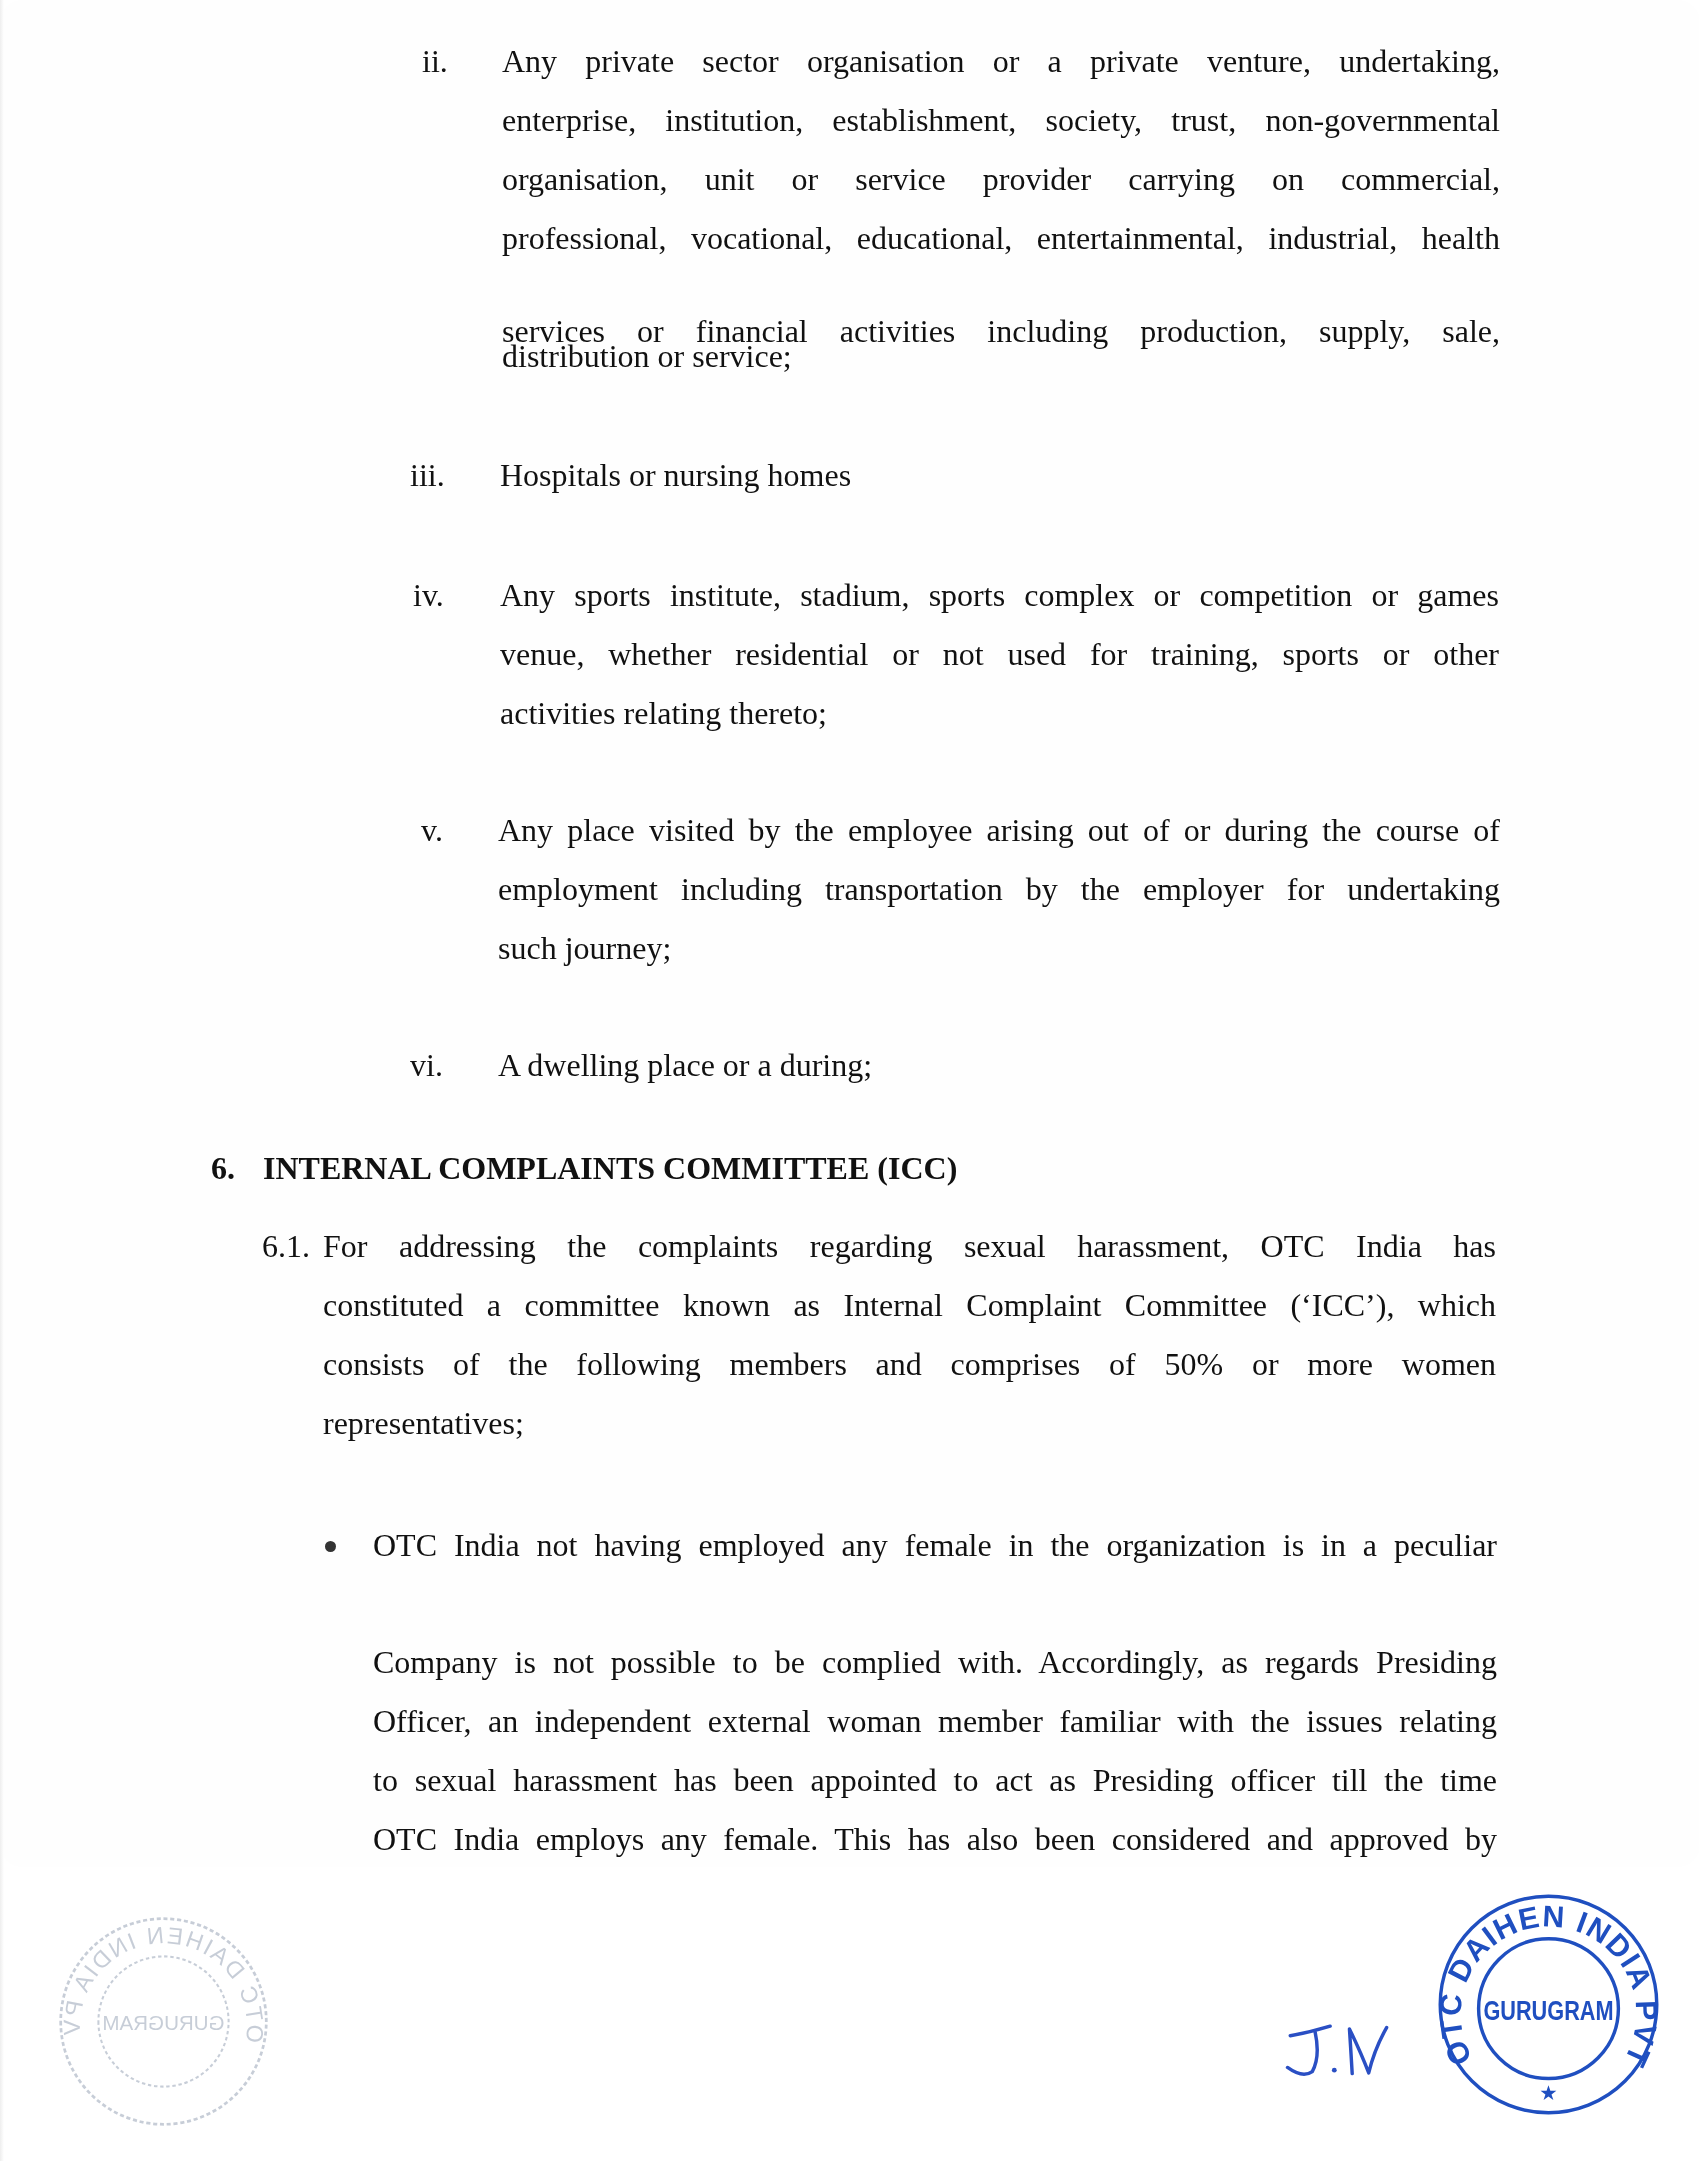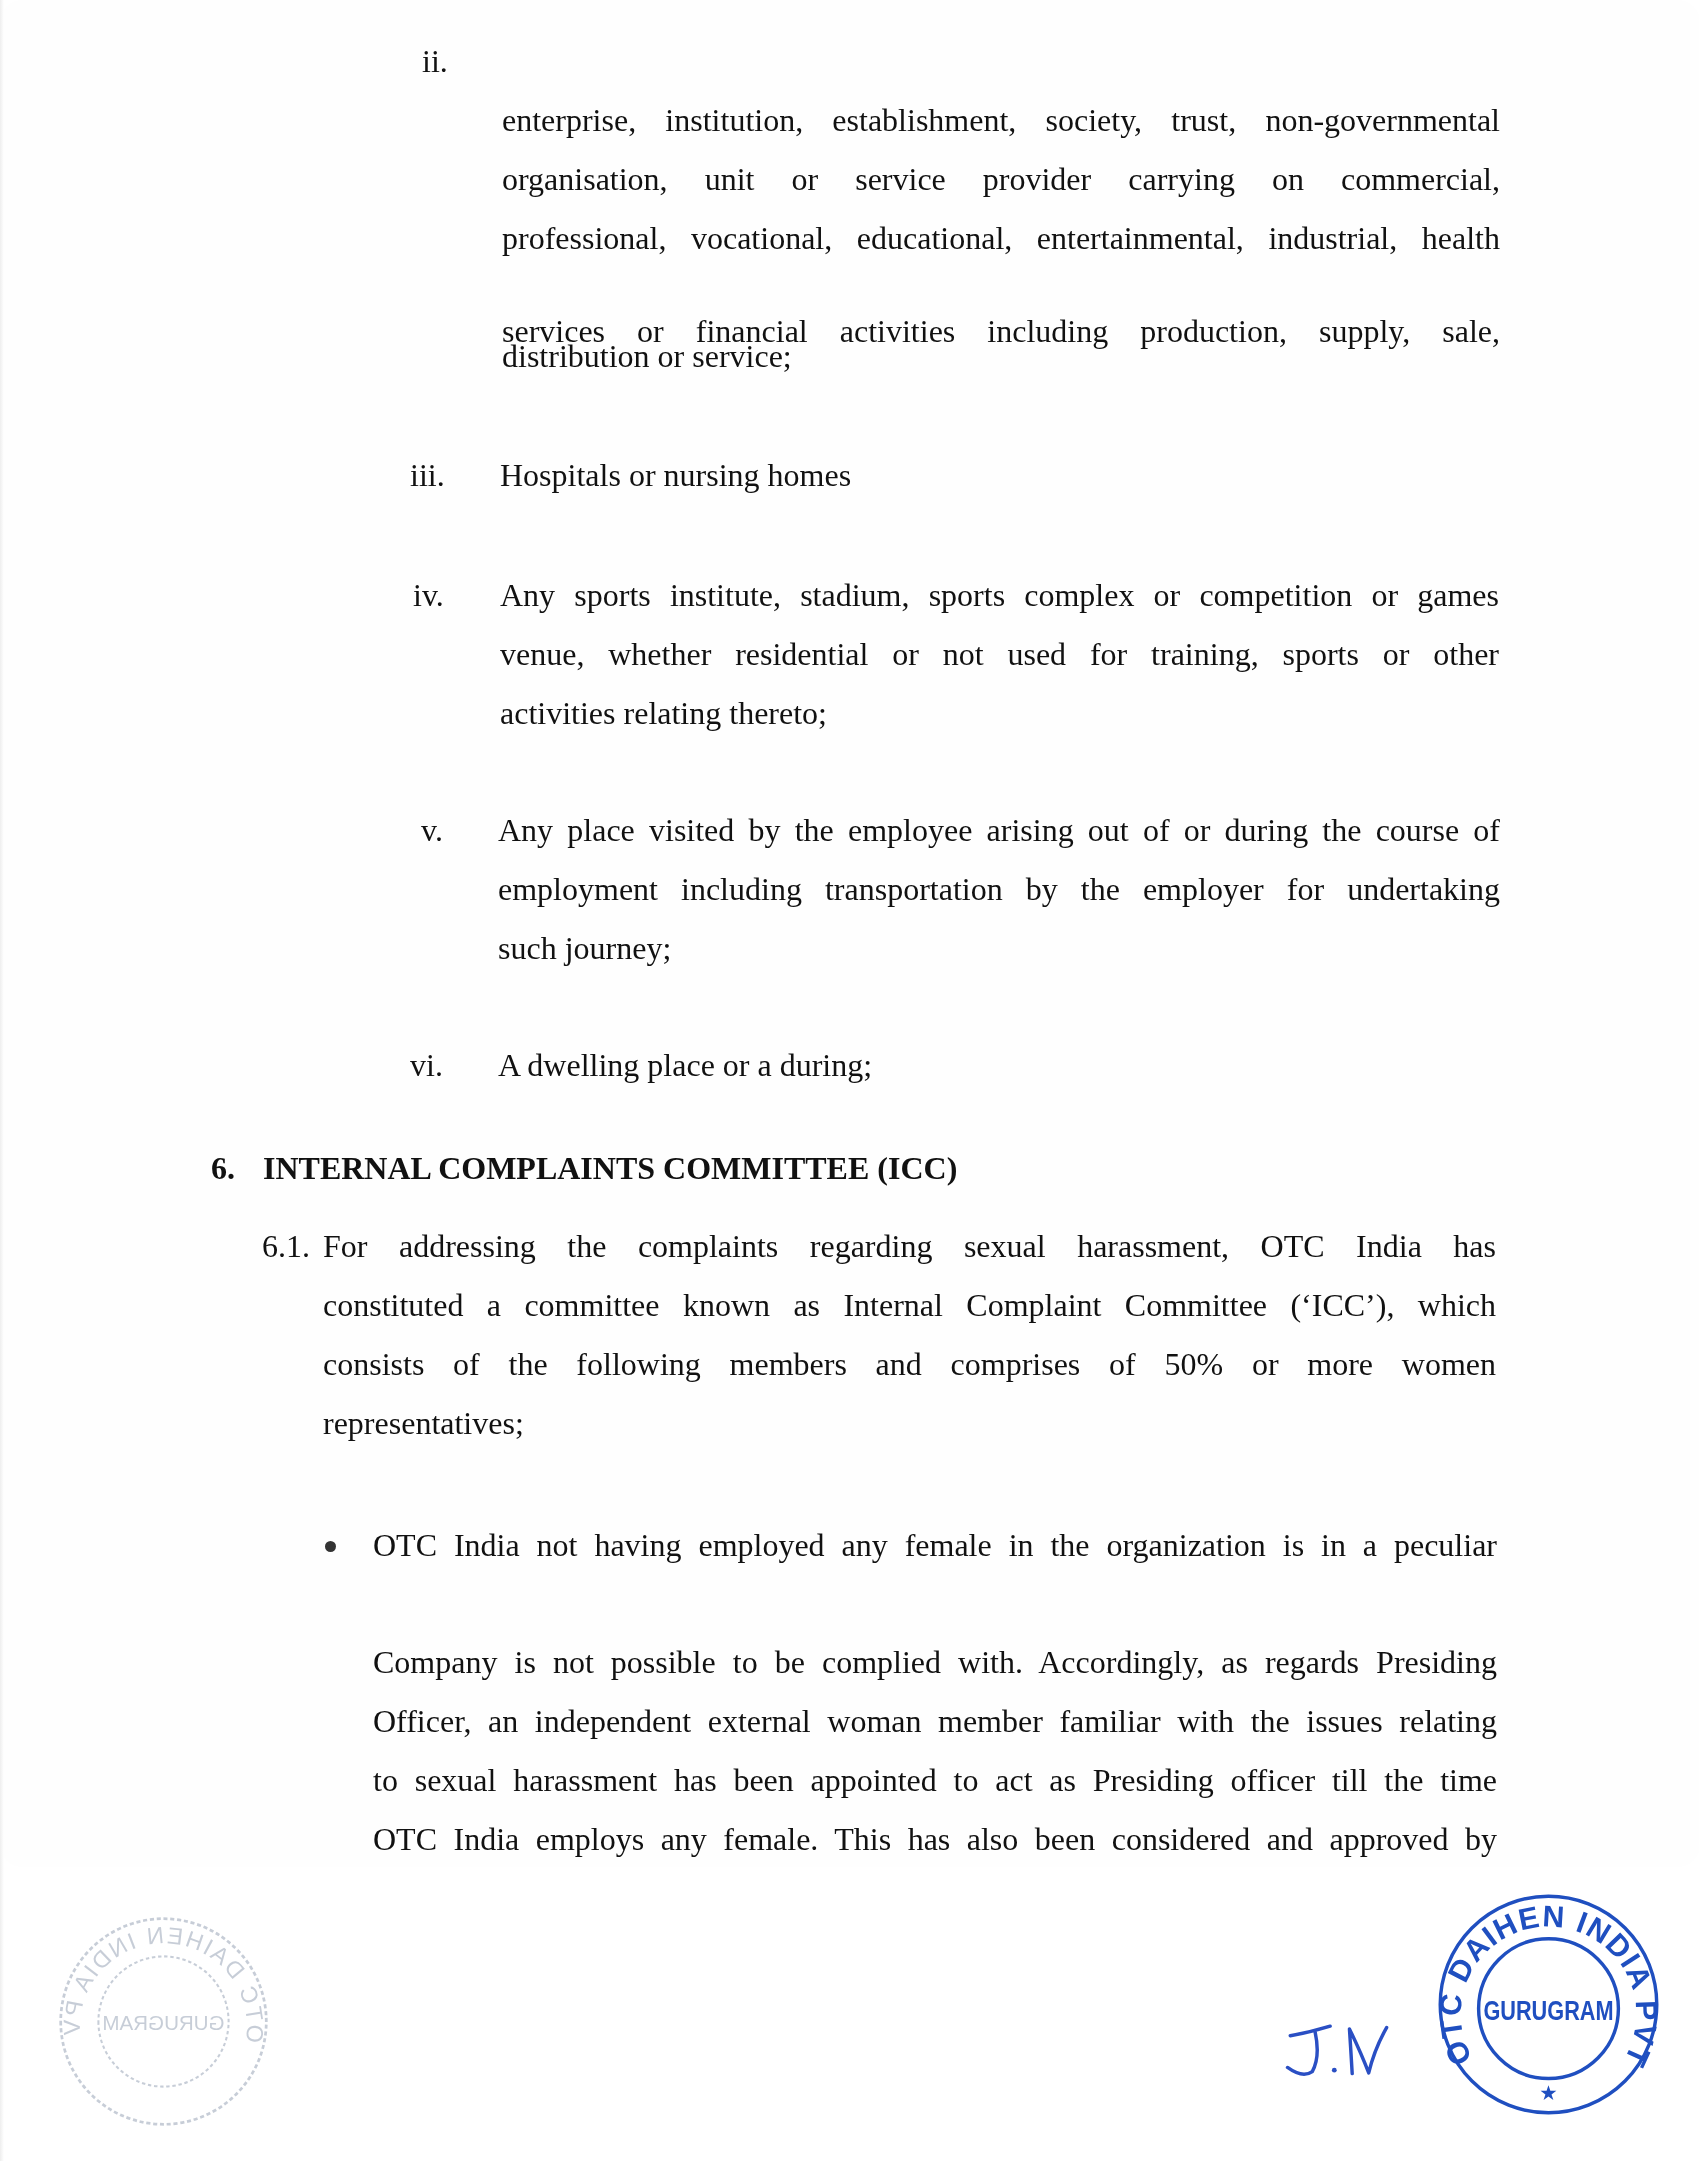--- a/index.html
+++ b/index.html
@@ -15,20 +15,21 @@
   .stamp { position:absolute; }
   .sig { position:absolute; }
 </style>
 </head>
 <body>
 
 <div class="page">
   <div class="scanedge"></div>
 
   <div class="num" style="left:422px;top:42px;">ii.</div>
+  <div class="line just" style="left:502px;top:42px;width:998px;">Any private sector organisation or a private venture, undertaking,</div>
   <div class="line just" style="left:502px;top:101px;width:998px;">enterprise, institution, establishment, society, trust, non-governmental</div>
   <div class="line just" style="left:502px;top:160px;width:998px;">organisation, unit or service provider carrying on commercial,</div>
   <div class="line just" style="left:502px;top:219px;width:998px;">professional, vocational, educational, entertainmental, industrial, health</div>
   <div class="line just" style="left:502px;top:278px;width:998px;margin-top:34px;">services or financial activities including production, supply, sale,</div>
   <div class="line" style="left:502px;top:337px;">distribution or service;</div>
 
   <div class="num" style="left:410px;top:456px;">iii.</div>
   <div class="line" style="left:500px;top:456px;">Hospitals or nursing homes</div>
 
   <div class="num" style="left:413px;top:576px;">iv.</div>

